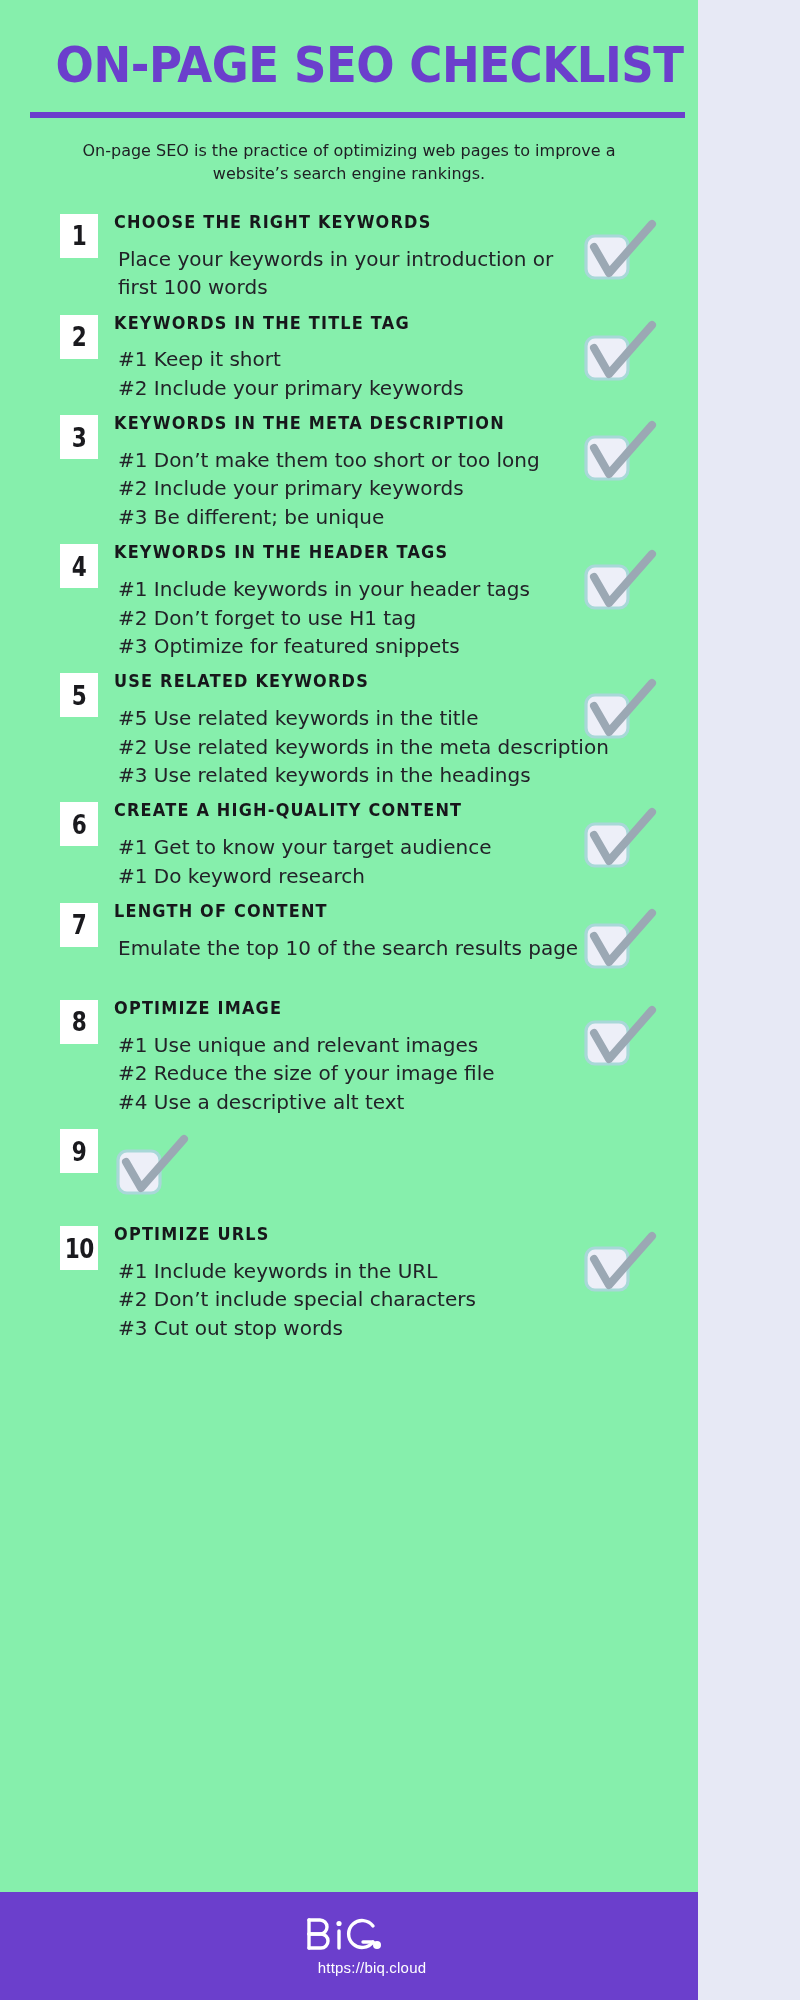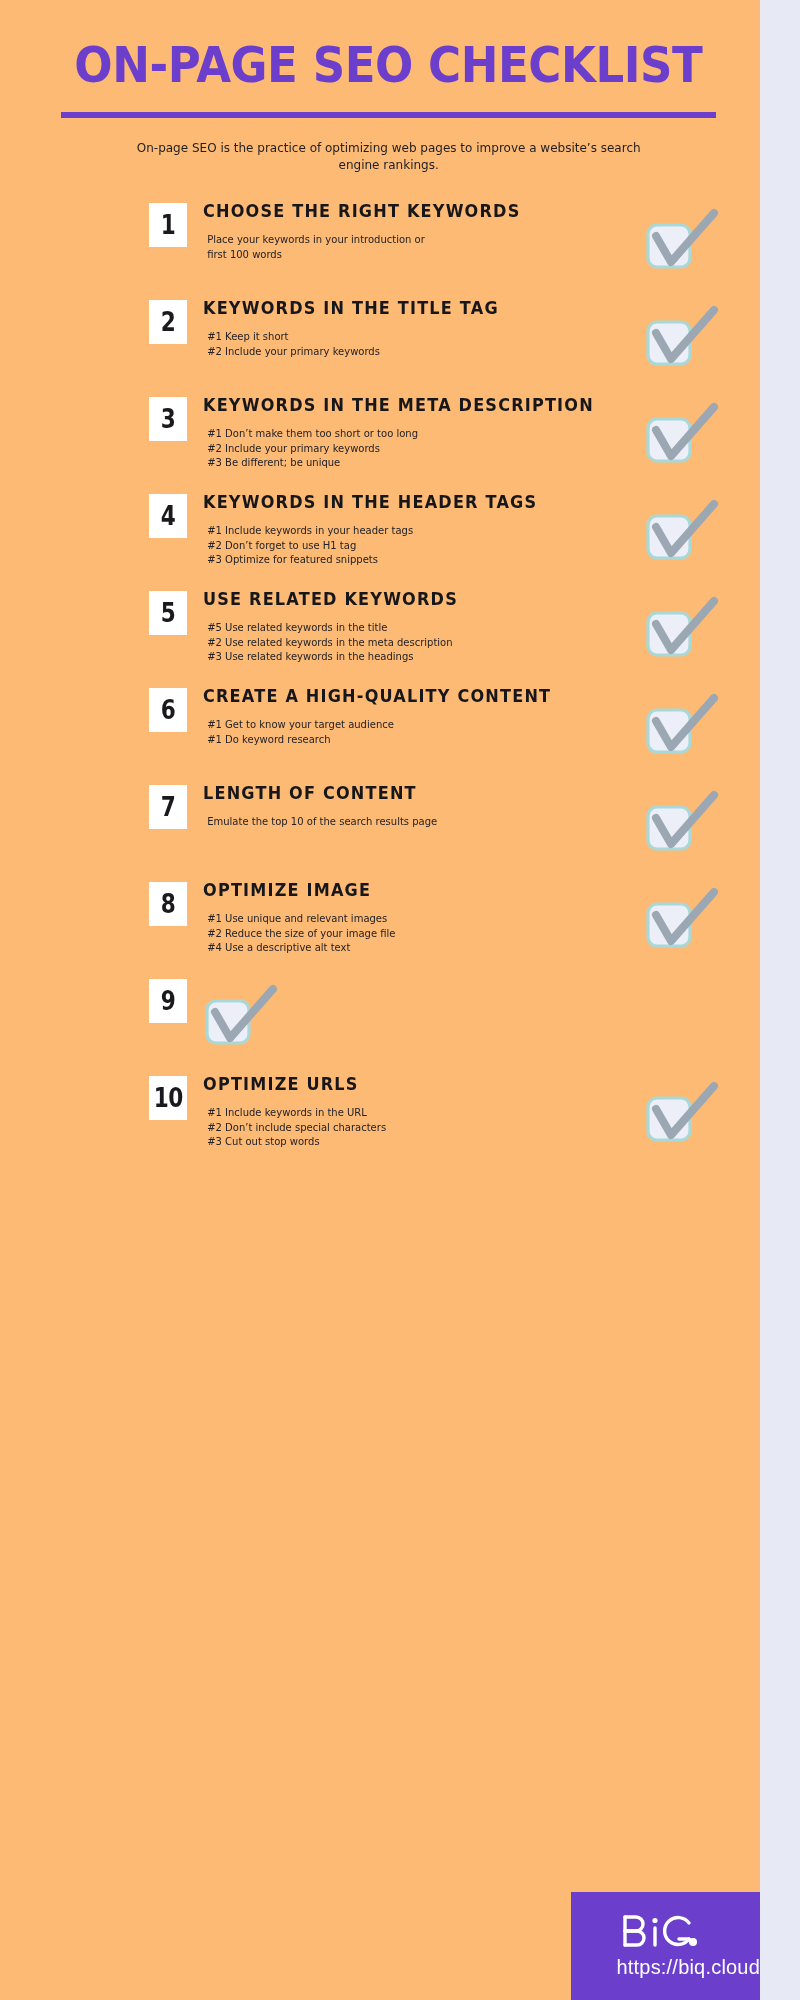--- a/index.html
+++ b/index.html
@@ -10,26 +10,25 @@
   }
 
   body {
     background: #E7E9F5;
     font-family: "Liberation Sans", sans-serif;
     overflow: hidden;
   }
 
   .page {
     position: relative;
-    width: 760px;
+    width: 698px;
     height: 2000px;
-    background: #fdba74;
+    background: #86efac;
     display: flex;
     flex-direction: column;
-    align-items: flex-end;
   }
 
   
   .header {
     padding: 40px 30px 0 30px;
     text-align: center;
     flex: 0 0 auto;
   }
 
   .main-title {
@@ -49,21 +48,21 @@
     width: 655px;
     height: 6px;
     background: #6B3FCC;
     margin: 21px auto 0 auto;
   }
 
   .subtitle {
     margin: 22px auto 0 auto;
     max-width: 540px;
     font-family: "DejaVu Sans", sans-serif;
-    font-size: 12px;
+    font-size: 16px;
     line-height: 1.42;
     color: #1E1E23;
     text-align: center;
   }
 
   
   .checklist {
     flex: 1 1 auto;
     padding: 26px 0 0 0;
     display: flex;
@@ -121,21 +120,21 @@
     white-space: nowrap;
   }
 
   .item-lines {
     margin-top: 11px;
     padding-left: 4px;
   }
 
   .item-line {
     font-family: "DejaVu Sans", sans-serif;
-    font-size: 10px;
+    font-size: 20px;
     line-height: 1.42;
     color: #222228;
     white-space: nowrap;
   }
 
   
   .check-wrap {
     flex: 0 0 auto;
     width: 96px;
     display: flex;
@@ -156,21 +155,21 @@
     flex-direction: column;
     align-items: center;
     justify-content: center;
     gap: 7px;
   }
 
   .logo-svg { display: block; }
 
   .footer-url {
     font-family: "Liberation Sans", sans-serif;
-    font-size: 20px;
+    font-size: 15px;
     color: #FFFFFF;
     letter-spacing: 0.2px;
     margin-left: 46px;
   }
 </style>
 </head>
 <body>
 
 <div class="page">
 

